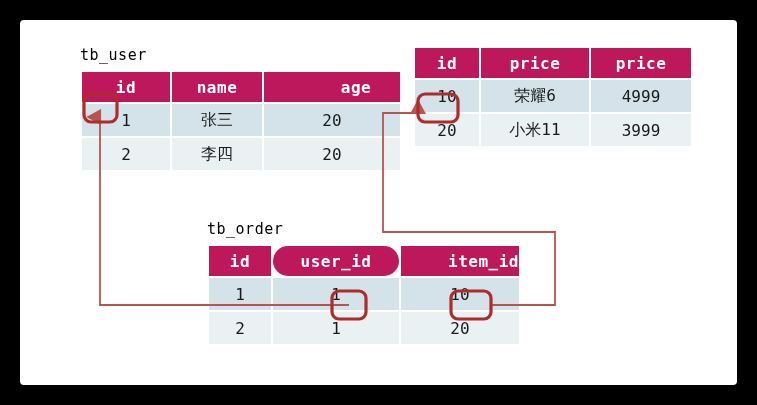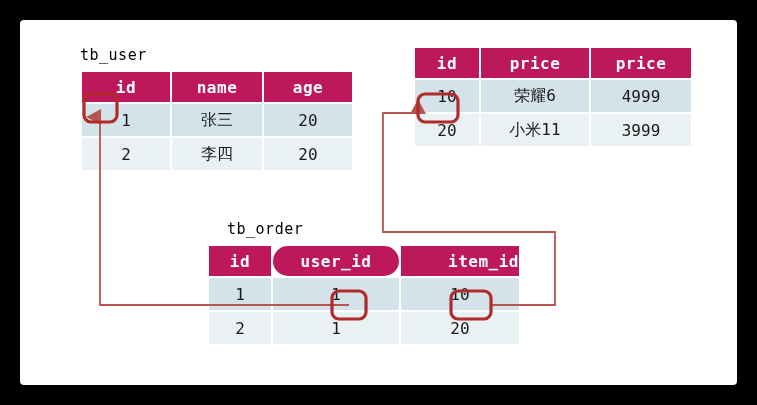--- a/index.html
+++ b/index.html
@@ -80,21 +80,21 @@
 
 <div id="canvas">
 
   <div class="table-block" style="left:60px; top:26px;">
     <div class="table-title">tb_user</div>
     <table class="db">
       <thead>
         <tr>
           <th style="width:88px;">id</th>
           <th style="width:90px;">name</th>
-          <th style="width:88px;">age</th>
+          <th style="width:88px;padding-left:48px;">age</th>
         </tr>
       </thead>
       <tbody>
         <tr class="row-a">
           <td>1</td>
           <td>张三</td>
           <td>20</td>
         </tr>
         <tr class="row-b">
           <td>2</td>
@@ -123,21 +123,21 @@
         <tr class="row-b">
           <td>20</td>
           <td>小米11</td>
           <td>3999</td>
         </tr>
       </tbody>
     </table>
   </div>
 
   <div class="table-block" style="left:187px; top:200px;">
-    <div class="table-title" style="margin-left:20px;">tb_order</div>
+    <div class="table-title" style="">tb_order</div>
     <table class="db">
       <thead>
         <tr>
           <th style="width:62px;">id</th>
           <th style="width:126px;border-radius:15px;">user_id</th>
           <th style="width:118px;text-align:right;">item_id</th>
         </tr>
       </thead>
       <tbody>
         <tr class="row-a">

